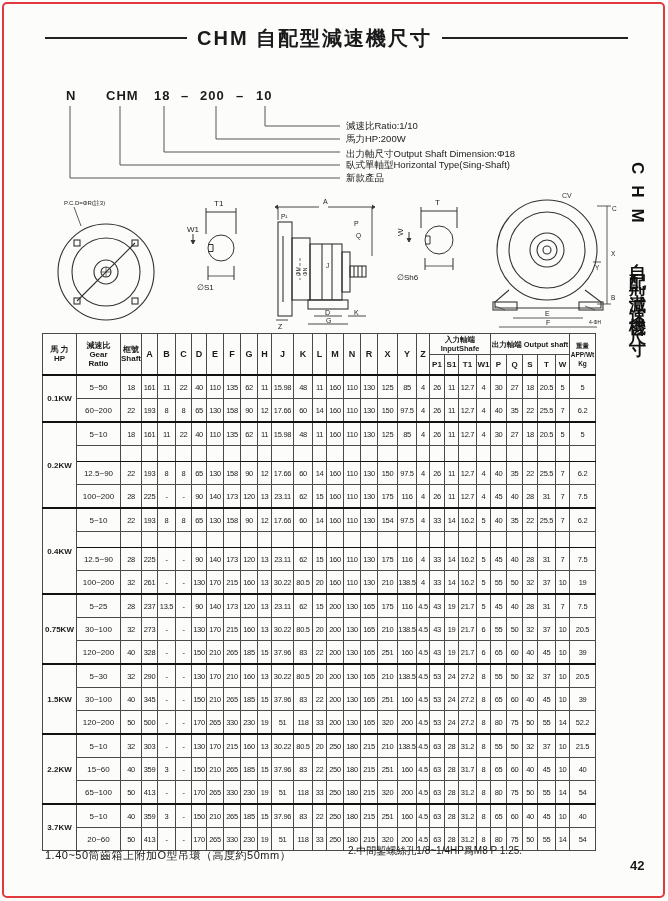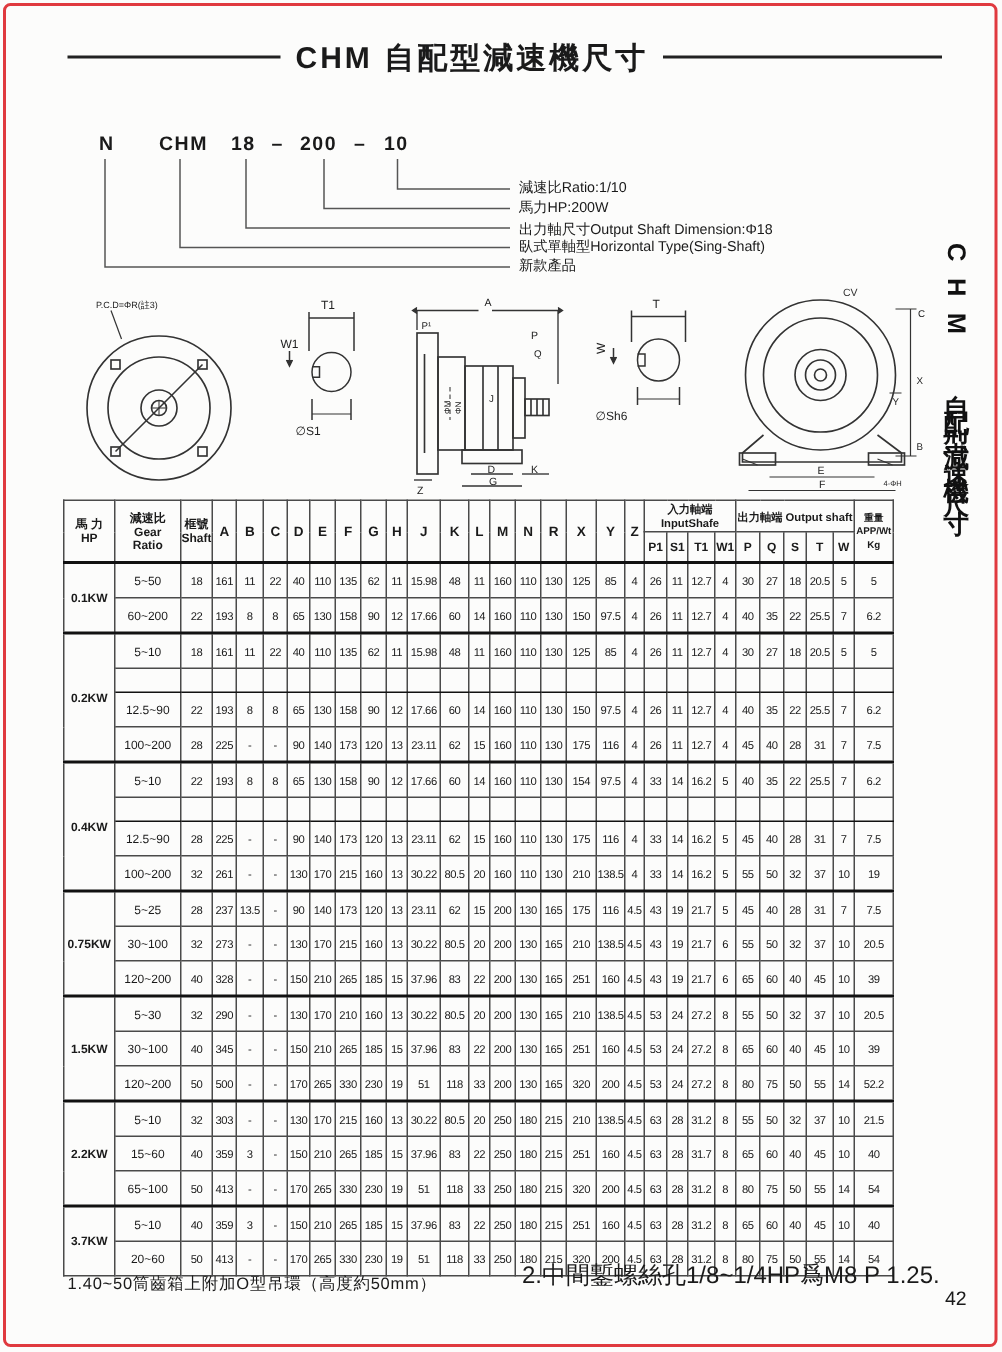--- a/index.html
+++ b/index.html
@@ -45,23 +45,23 @@
   .dim-table tbody{border-top:2px solid #111;}
   .dim-table tr.spacer td{height:15px;border-bottom:1.5px solid #111;}
   
   .side-title{
     position:absolute;left:626px;top:162px;
     writing-mode:vertical-rl;font-size:17px;font-weight:700;letter-spacing:11px;
     color:#111;white-space:nowrap;
   }
   
   .note-left{position:absolute;left:45px;top:848px;font-size:11px;letter-spacing:0.5px;}
-  .note-right{position:absolute;left:348px;top:844px;font-size:16px;line-height:14px;}
+  .note-right{position:absolute;left:348px;top:844px;font-size:10px;line-height:14px;}
   .note-right .l2{padding-left:12px;}
-  .page-num{position:absolute;left:630px;top:858px;font-size:13px;font-weight:400;}
+  .page-num{position:absolute;left:630px;top:858px;font-size:13px;font-weight:700;}
 </style>
 </head>
 <body>
 
 <div class="page-border"></div>
 
 <div class="title-wrap">
   <div class="title-rule" style="max-width:142px;"></div>
   <div class="title-text">CHM 自配型減速機尺寸</div>
   <div class="title-rule"></div>

